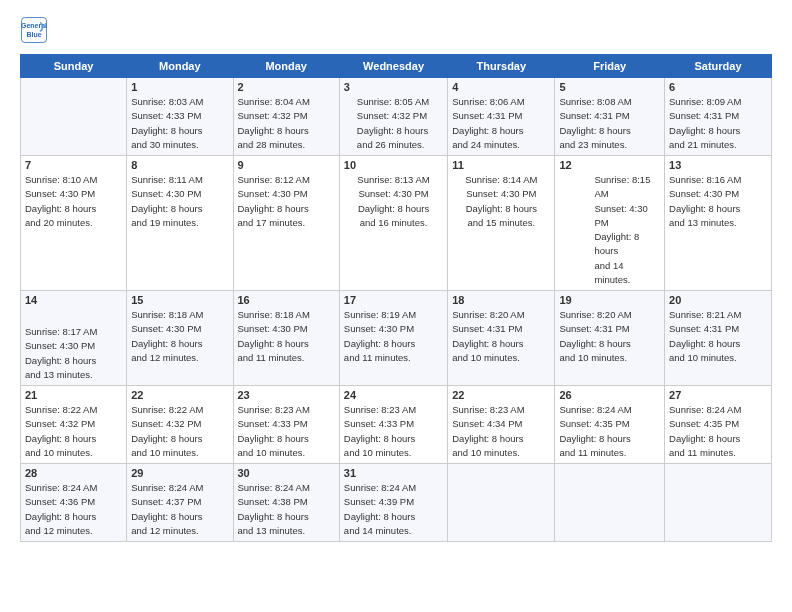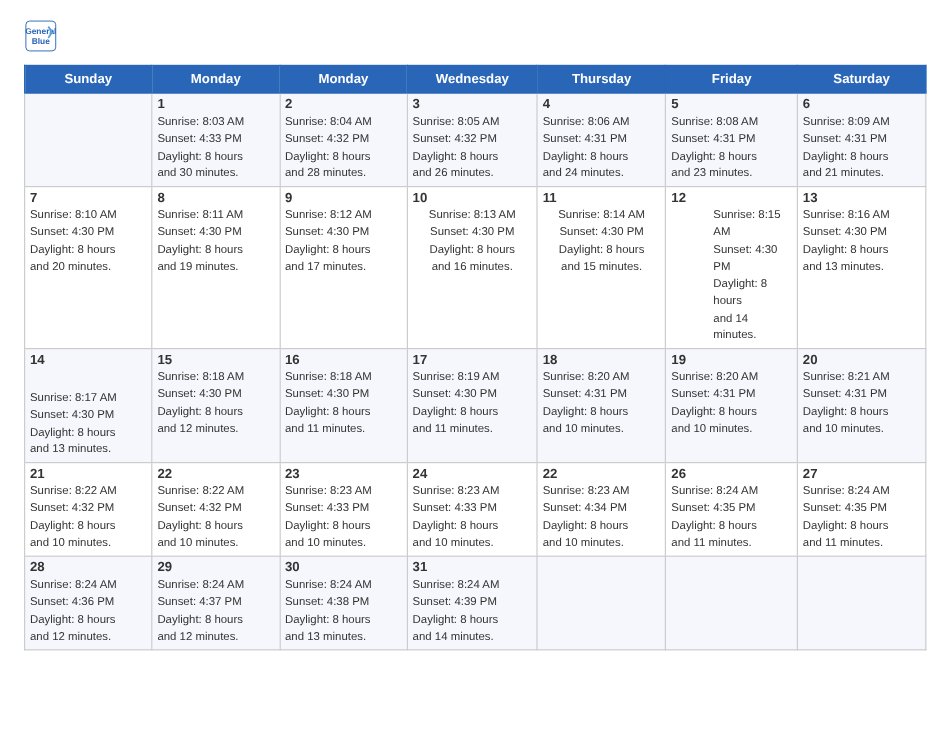--- a/index.html
+++ b/index.html
@@ -144,21 +144,21 @@
           </td>
           <td>
             <span class="day-num">2</span>
             <div class="day-info" style="white-space: pre-line;">Sunrise: 8:04 AM
 Sunset: 4:32 PM
 Daylight: 8 hours
 and 28 minutes.</div>
           </td>
           <td>
             <span class="day-num">3</span>
-            <div class="day-info" style="white-space: pre-line;">Sunrise: 8:05 AM
+            <div class="day-info" style="white-space: pre-line; margin-left: 13px;">Sunrise: 8:05 AM
 Sunset: 4:32 PM
 Daylight: 8 hours
 and 26 minutes.</div>
           </td>
           <td>
             <span class="day-num">4</span>
             <div class="day-info" style="white-space: pre-line;">Sunrise: 8:06 AM
 Sunset: 4:31 PM
 Daylight: 8 hours
 and 24 minutes.</div>

